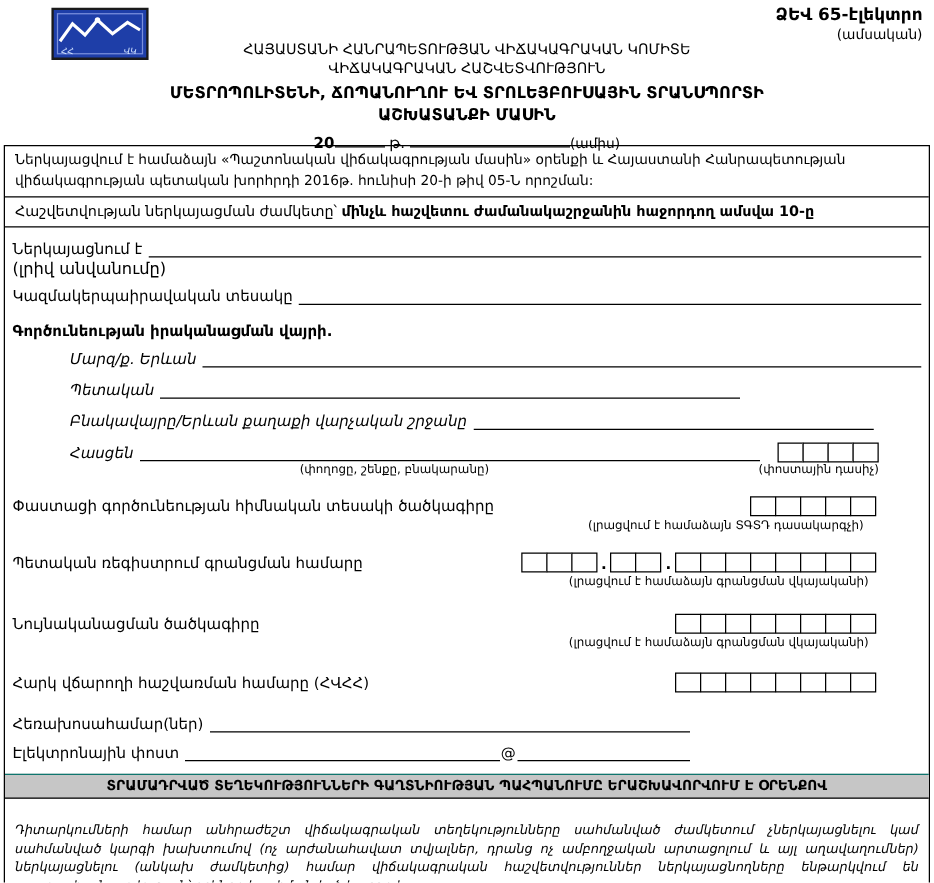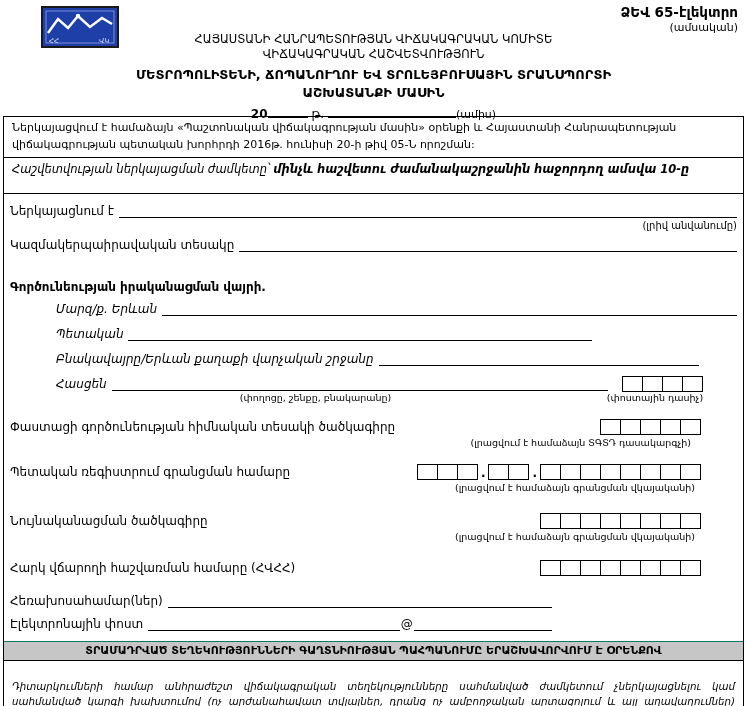--- a/index.html
+++ b/index.html
@@ -22,28 +22,28 @@
   .title-line { font-weight: bold; font-size: 13px; line-height: 1.35; }
   .title-line.first { margin-top: 4px; }
   .year-line { margin-top: 5px; font-size: 12px; }
   .year-line .y { font-weight: bold; }
   .uline { display: inline-block; border-bottom: 1px solid #000; height: 12px; vertical-align: baseline; }
   .month-hint { font-size: 11px; }
 
   
   .main-frame { border: 1px solid #000; }
   .legal-box { border-bottom: 1px solid #000; padding: 3px 8px 4px; font-size: 11px; line-height: 1.5; }
-  .deadline-box { border-bottom: 1px solid #000; padding: 4px 8px 17px; font-size: 11.5px; font-style: italic; }
+  .deadline-box { border-bottom: 1px solid #000; padding: 4px 8px 5px; font-size: 11.5px; }
   .deadline-box .bld { font-weight: bold; }
 
   .fields { padding: 10px 6px 10px 6px; }
   .frow { display: flex; align-items: center; }
   .line { flex: 1; border-bottom: 1px solid #000; height: 13px; margin-left: 5px; }
   .hint { font-size: 9.5px; }
-  .hint-center { text-align: right; font-size: 10px; margin-top: 2px; }
+  .hint-center { text-align: left; font-size: 13px; margin-top: 2px; }
   .hint-right { text-align: right; font-size: 9.5px; margin-top: 2px; }
   .indent { margin-left: 46px; }
   .ital { font-style: italic; }
   .bold { font-weight: bold; }
   .spacer { flex: 1; }
 
   .cells { display: flex; }
   .cell { width: 21px; height: 16px; border: 1px solid #000; background: #fff; margin-left: -1px; }
   .cell:first-child { margin-left: 0; }
   .cellgroup-wrap { display: flex; align-items: flex-end; }
@@ -109,21 +109,21 @@
         <span>Ներկայացնում է</span>
         <span class="line"></span>
       </div>
       <div class="hint-center">(լրիվ անվանումը)</div>
 
       <div class="frow" style="margin-top:7px">
         <span>Կազմակերպաիրավական տեսակը</span>
         <span class="line"></span>
       </div>
 
-      <div class="bold" style="margin-top:28px">Գործունեության իրականացման վայրի.</div>
+      <div class="bold" style="margin-top:14px">Գործունեության իրականացման վայրի.</div>
 
       <div class="frow indent" style="margin-top:8px">
         <span class="ital">Մարզ/ք. Երևան</span>
         <span class="line"></span>
       </div>
 
       <div class="frow indent" style="margin-top:11px">
         <span class="ital">Պետական</span>
         <span class="line" style="margin-right:145px"></span>
       </div>

